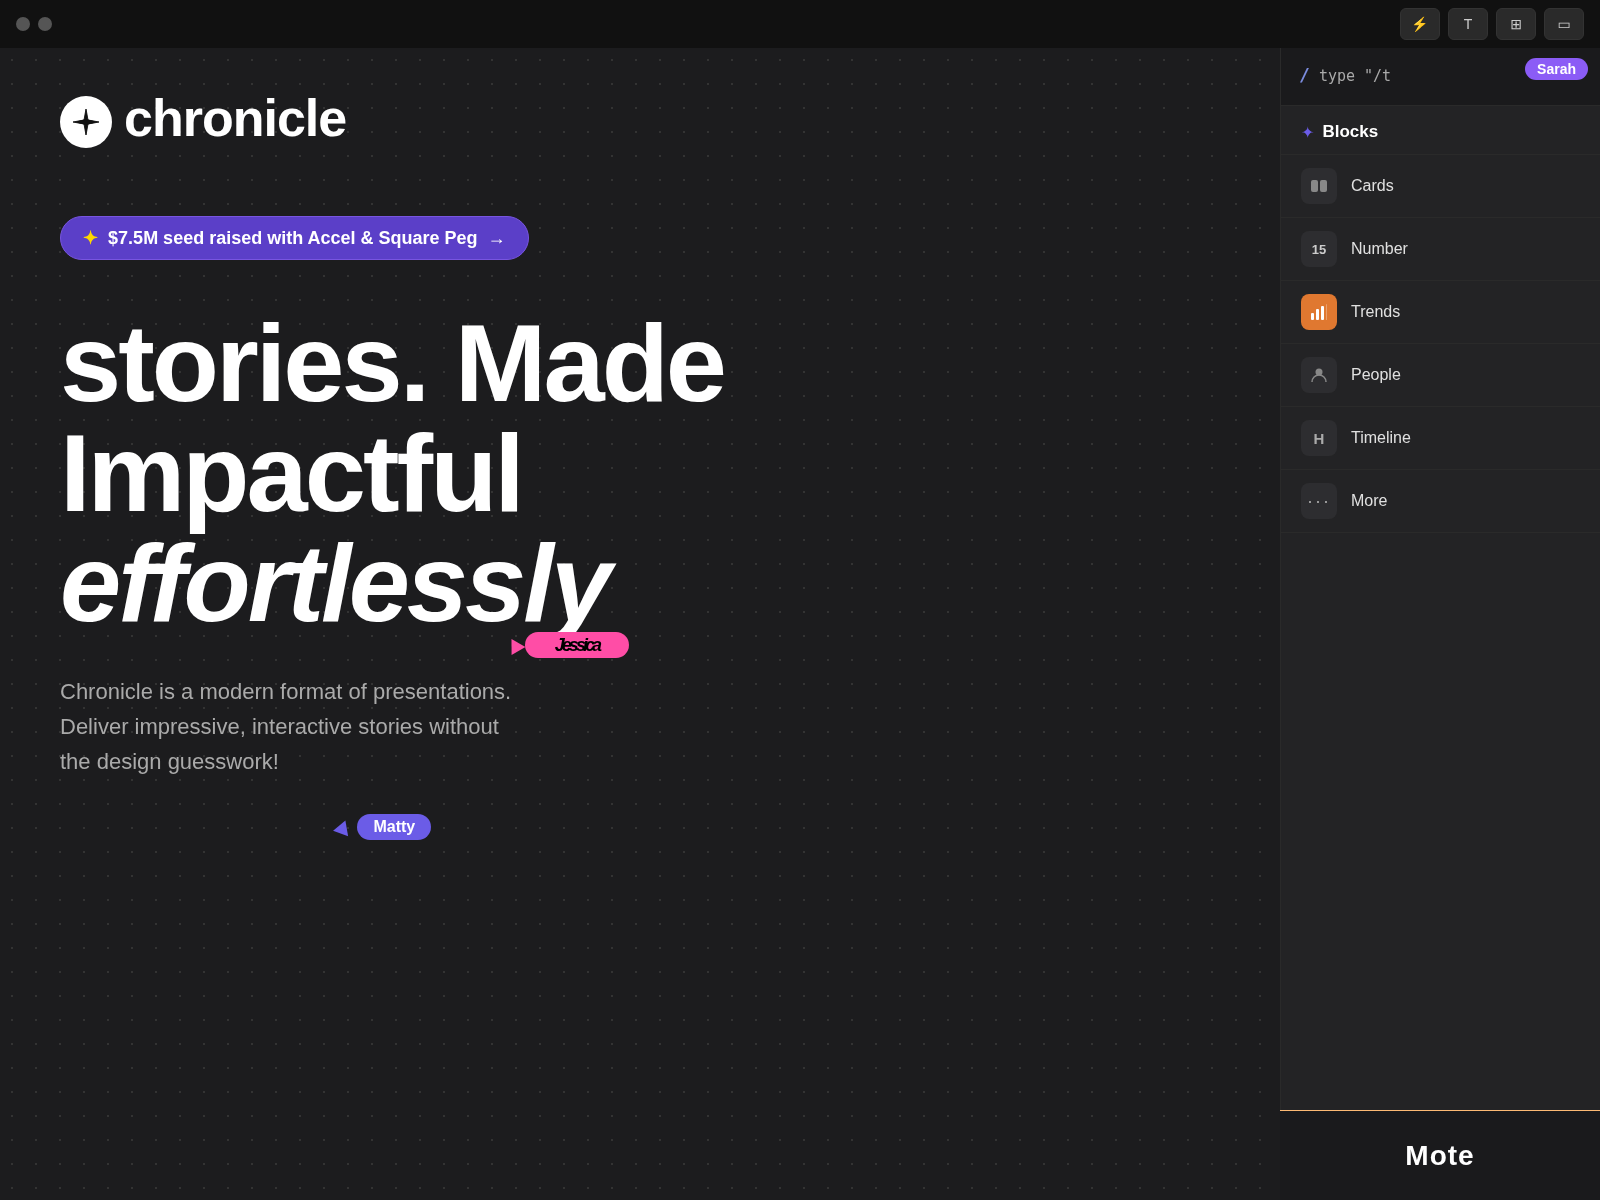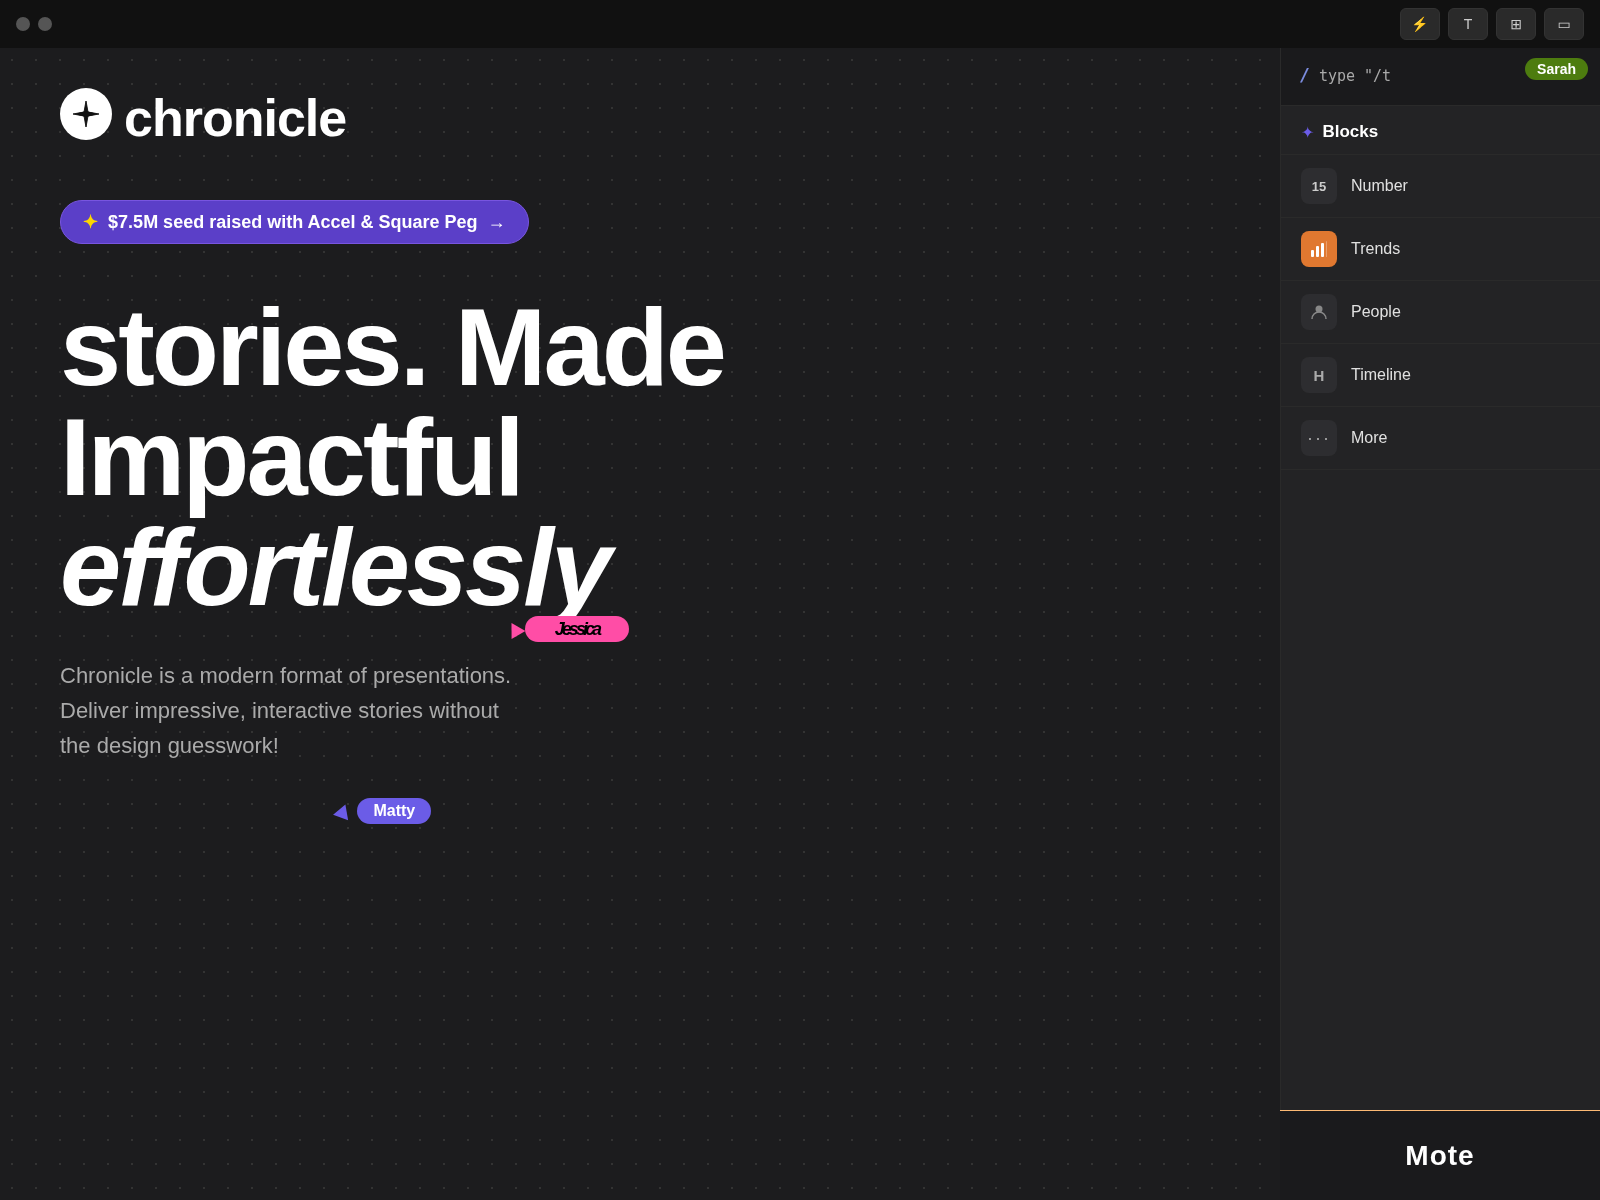--- a/index.html
+++ b/index.html
@@ -71,23 +71,23 @@
       bottom: 0;
       background: #1c1c1e;
       background-image: radial-gradient(circle, #333 1px, transparent 1px);
       background-size: 24px 24px;
       padding: 40px 60px;
     }
 
     
     .logo {
       display: flex;
-      align-items: flex-start;
+      align-items: flex-end;
       gap: 12px;
-      margin-bottom: 52px;
+      margin-bottom: 68px;
     }
 
     .logo-icon {
       width: 52px;
       height: 52px;
       background: #fff;
       border-radius: 50%;
       display: flex;
       align-items: center;
       justify-content: center;
@@ -244,21 +244,21 @@
     .type-hint .slash {
       color: #7b8cde;
       font-size: 18px;
       font-weight: bold;
     }
 
     .sarah-label {
       position: absolute;
       top: 10px;
       right: 12px;
-      background: #4d7c0f;
+      background: #8b5cf6;
       color: #fff;
       border-radius: 14px;
       padding: 3px 12px;
       font-size: 14px;
       font-weight: 600;
     }
 
     
     .blocks-panel {
       background: #232325;
@@ -415,20 +415,29 @@
     </div>
     <div class="sarah-label">Sarah</div>
   </div>
 
   <div class="blocks-panel">
     <div class="blocks-header">
       <span class="blocks-star">✦</span>
       <span class="blocks-title">Blocks</span>
     </div>
 
+    <div class="block-item">
+      <div class="block-icon dark">
+        <svg width="18" height="18" viewBox="0 0 18 18" fill="none">
+          <rect x="1" y="3" width="7" height="12" rx="2" fill="#888"></rect>
+          <rect x="10" y="3" width="7" height="12" rx="2" fill="#888"></rect>
+        </svg>
+      </div>
+      <span class="block-label">Cards</span>
+    </div>
 
     <div class="block-item">
       <div class="block-icon num">15</div>
       <span class="block-label">Number</span>
     </div>
 
     <div class="block-item">
       <div class="block-icon orange">
         <svg width="18" height="18" viewBox="0 0 18 18" fill="none">
           <rect x="1" y="10" width="3" height="7" rx="1" fill="#fff"></rect>

